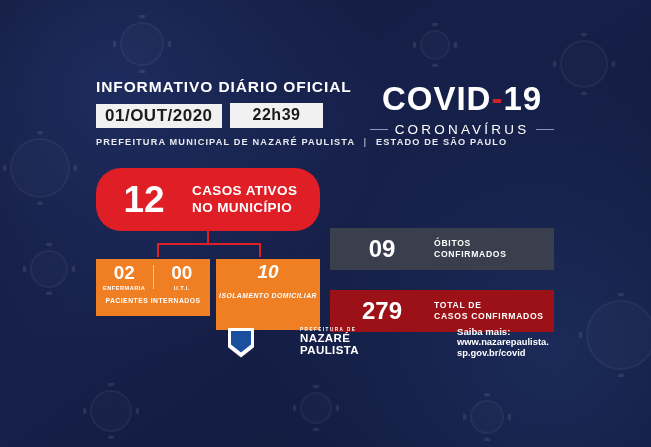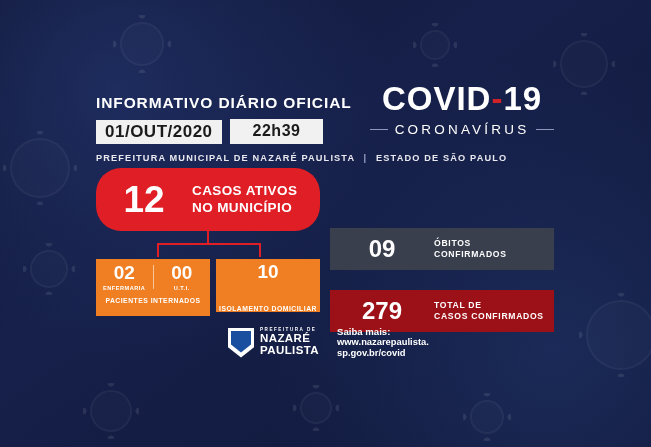--- a/index.html
+++ b/index.html
@@ -32,21 +32,21 @@
   .v4{width:66px;height:66px;left:586px;top:300px;}
   .v5{width:28px;height:28px;left:300px;top:392px;}
   .v6{width:38px;height:38px;left:90px;top:390px;}
   .v7{width:30px;height:30px;left:470px;top:400px;}
   .v8{width:40px;height:40px;left:120px;top:22px;}
   .v9{width:26px;height:26px;left:420px;top:30px;}
 
   .content{position:absolute;left:0;top:0;width:651px;height:447px;}
 
   
-  .hdr-left{position:absolute;left:96px;top:94px;width:265px;}
+  .hdr-left{position:absolute;left:96px;top:78px;width:265px;}
   .hdr-title{
     color:#ffffff;font-size:15.5px;font-weight:bold;letter-spacing:0.9px;
     white-space:nowrap;
   }
   .date-row{margin-top:7px;display:flex;align-items:center;gap:8px;}
   .pill{
     background:#f1f1f1;color:#1b1b1b;font-size:17px;font-weight:bold;
     padding:3px 9px 4px;letter-spacing:0.5px;line-height:1;
   }
   .pill.time{font-size:16px;padding:4px 23px 5px;}
@@ -86,22 +86,22 @@
   .two-col{display:flex;height:36px;}
   .two-col>div{flex:1;display:flex;flex-direction:column;align-items:center;justify-content:flex-start;padding-top:4px;}
   .two-col .divider{flex:0 0 1px;background:rgba(255,255,255,0.55);margin:6px 0;}
   .mid-num{font-size:19px;font-weight:bold;line-height:1;}
   .mid-lbl{font-size:5.6px;letter-spacing:0.5px;font-weight:bold;margin-top:3px;}
   .box-foot{
     text-align:center;font-size:6.8px;font-weight:bold;letter-spacing:0.5px;
     padding-top:2px;
   }
   .box-isolamento{
-    position:absolute;left:216px;top:259px;width:104px;height:53px;
-    background:#f07e22;color:#fff;display:flex;flex-direction:column;align-items:center;justify-content:space-between;
+    position:absolute;left:216px;top:259px;width:104px;height:71px;
+    background:#f07e22;color:#fff;display:flex;flex-direction:column;align-items:center;justify-content:flex-start;font-style:italic;
   }
   .box-isolamento .mid-num{font-size:19px;margin-top:3px;}
   .box-isolamento .box-foot{margin-top:9px;}
 
   
   .box-curados{
     position:absolute;left:330px;top:168px;width:224px;height:54px;
     background:#1e7a3c;display:flex;align-items:center;
   }
   .box-curados .big-num{font-size:31px;width:104px;}
@@ -115,21 +115,21 @@
   .box-obitos-text{color:#fff;font-size:8.6px;font-weight:bold;line-height:1.3;letter-spacing:0.7px;}
 
   .box-confirmados{
     position:absolute;left:330px;top:290px;width:224px;height:42px;
     background:#9c1017;display:flex;align-items:center;
   }
   .box-confirmados .big-num{font-size:24px;width:104px;}
   .box-confirmados-text{color:#fff;font-size:8.6px;font-weight:bold;line-height:1.3;letter-spacing:0.7px;}
 
   
-  .footer{position:absolute;left:228px;top:326px;width:196px;height:33px;display:flex;align-items:center;}
+  .footer{position:absolute;left:228px;top:326px;width:196px;height:33px;display:flex;align-items:center;gap:40px;}
   .crest{
     width:26px;height:30px;background:#ffffff;
     clip-path:polygon(0 0,100% 0,100% 66%,50% 100%,0 66%);
     position:relative;flex:0 0 26px;
   }
   .crest::after{
     content:"";position:absolute;left:3px;top:3px;right:3px;bottom:5px;
     background:#1a4fa0;
     clip-path:polygon(0 0,100% 0,100% 64%,50% 100%,0 64%);
   }

